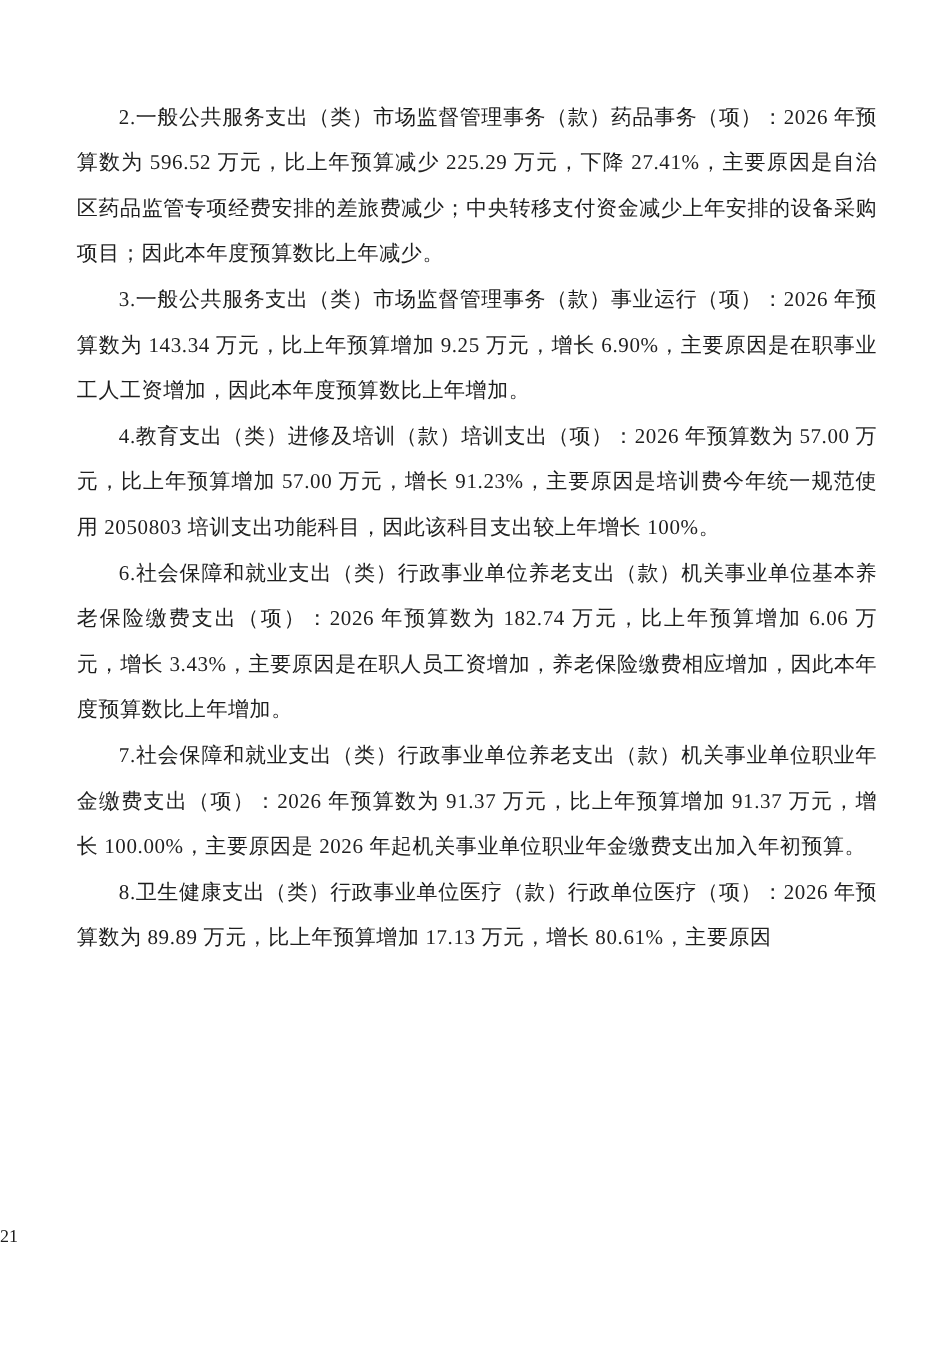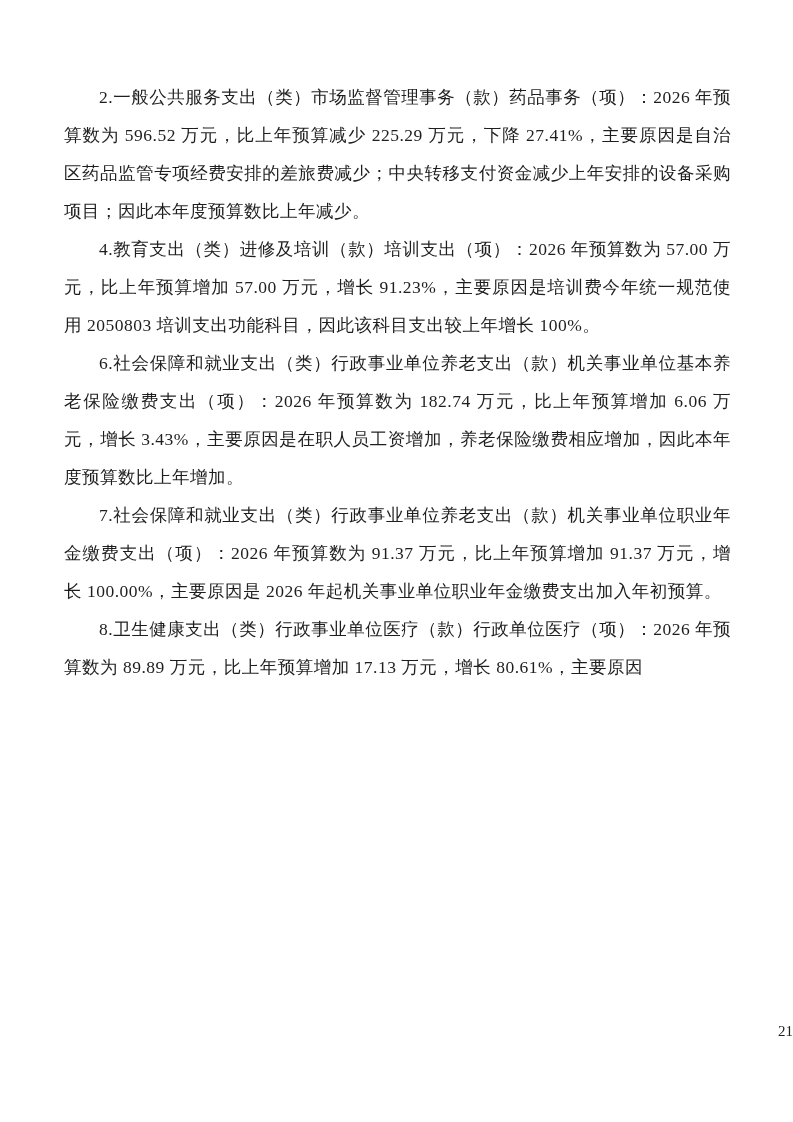--- a/index.html
+++ b/index.html
@@ -37,32 +37,33 @@
     margin: 0;
     padding: 0;
     text-indent: 2em;
     text-align: justify;
   }
   .footer {
     position: absolute;
     left: 0;
     top: 1020px;
     width: 793px;
-    text-align: right;
+    text-align: left;
     font-size: 15px;
     line-height: 22px;
     color: #1e1e1e;
     font-family: "Liberation Serif", "DejaVu Serif", serif;
   }
 </style>
 </head>
 <body>
 
 <div class="page">
   <div class="content">
     <p>2.一般公共服务支出（类）市场监督管理事务（款）药品事务（项）：2026 年预算数为 596.52 万元，比上年预算减少 225.29 万元，下降 27.41%，主要原因是自治区药品监管专项经费安排的差旅费减少；中央转移支付资金减少上年安排的设备采购项目；因此本年度预算数比上年减少。</p>
+    <p>3.一般公共服务支出（类）市场监督管理事务（款）事业运行（项）：2026 年预算数为 143.34 万元，比上年预算增加 9.25 万元，增长 6.90%，主要原因是在职事业工人工资增加，因此本年度预算数比上年增加。</p>
     <p>4.教育支出（类）进修及培训（款）培训支出（项）：2026 年预算数为 57.00 万元，比上年预算增加 57.00 万元，增长 91.23%，主要原因是培训费今年统一规范使用 2050803 培训支出功能科目，因此该科目支出较上年增长 100%。</p>
     <p>6.社会保障和就业支出（类）行政事业单位养老支出（款）机关事业单位基本养老保险缴费支出（项）：2026 年预算数为 182.74 万元，比上年预算增加 6.06 万元，增长 3.43%，主要原因是在职人员工资增加，养老保险缴费相应增加，因此本年度预算数比上年增加。</p>
     <p>7.社会保障和就业支出（类）行政事业单位养老支出（款）机关事业单位职业年金缴费支出（项）：2026 年预算数为 91.37 万元，比上年预算增加 91.37 万元，增长 100.00%，主要原因是 2026 年起机关事业单位职业年金缴费支出加入年初预算。</p>
     <p>8.卫生健康支出（类）行政事业单位医疗（款）行政单位医疗（项）：2026 年预算数为 89.89 万元，比上年预算增加 17.13 万元，增长 80.61%，主要原因</p>
   </div>
   <div class="footer">21</div>
 </div>
 
 </body></html>

